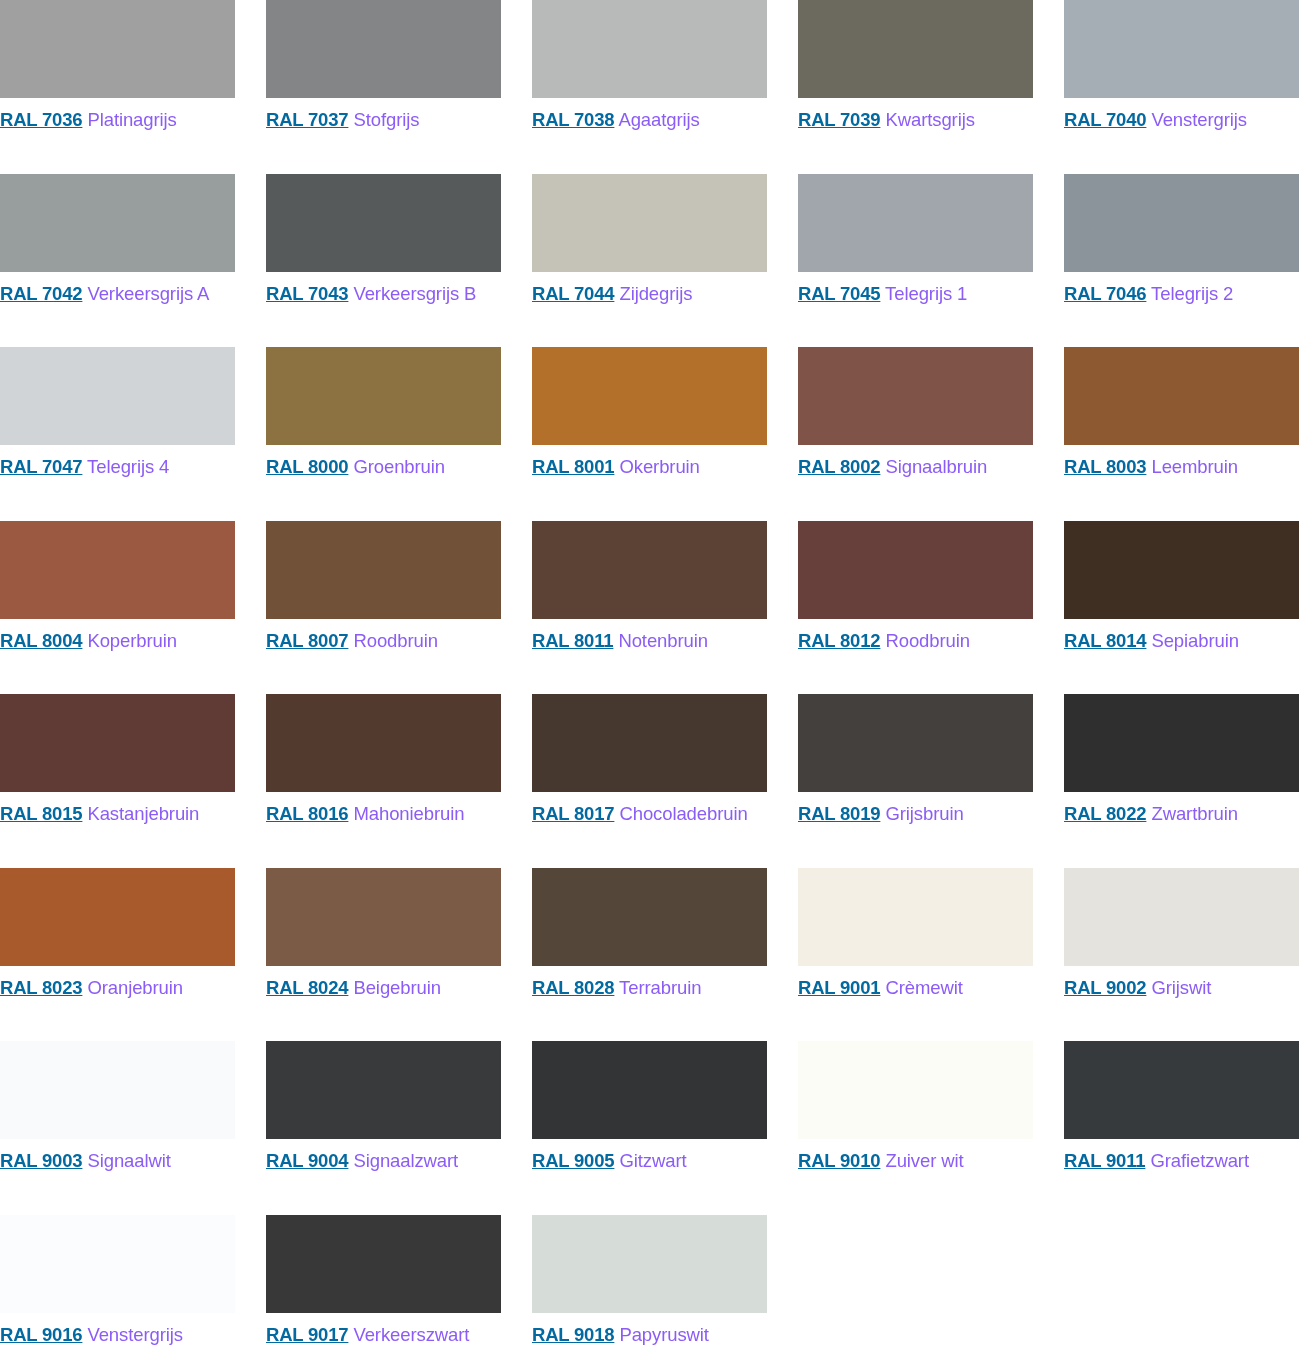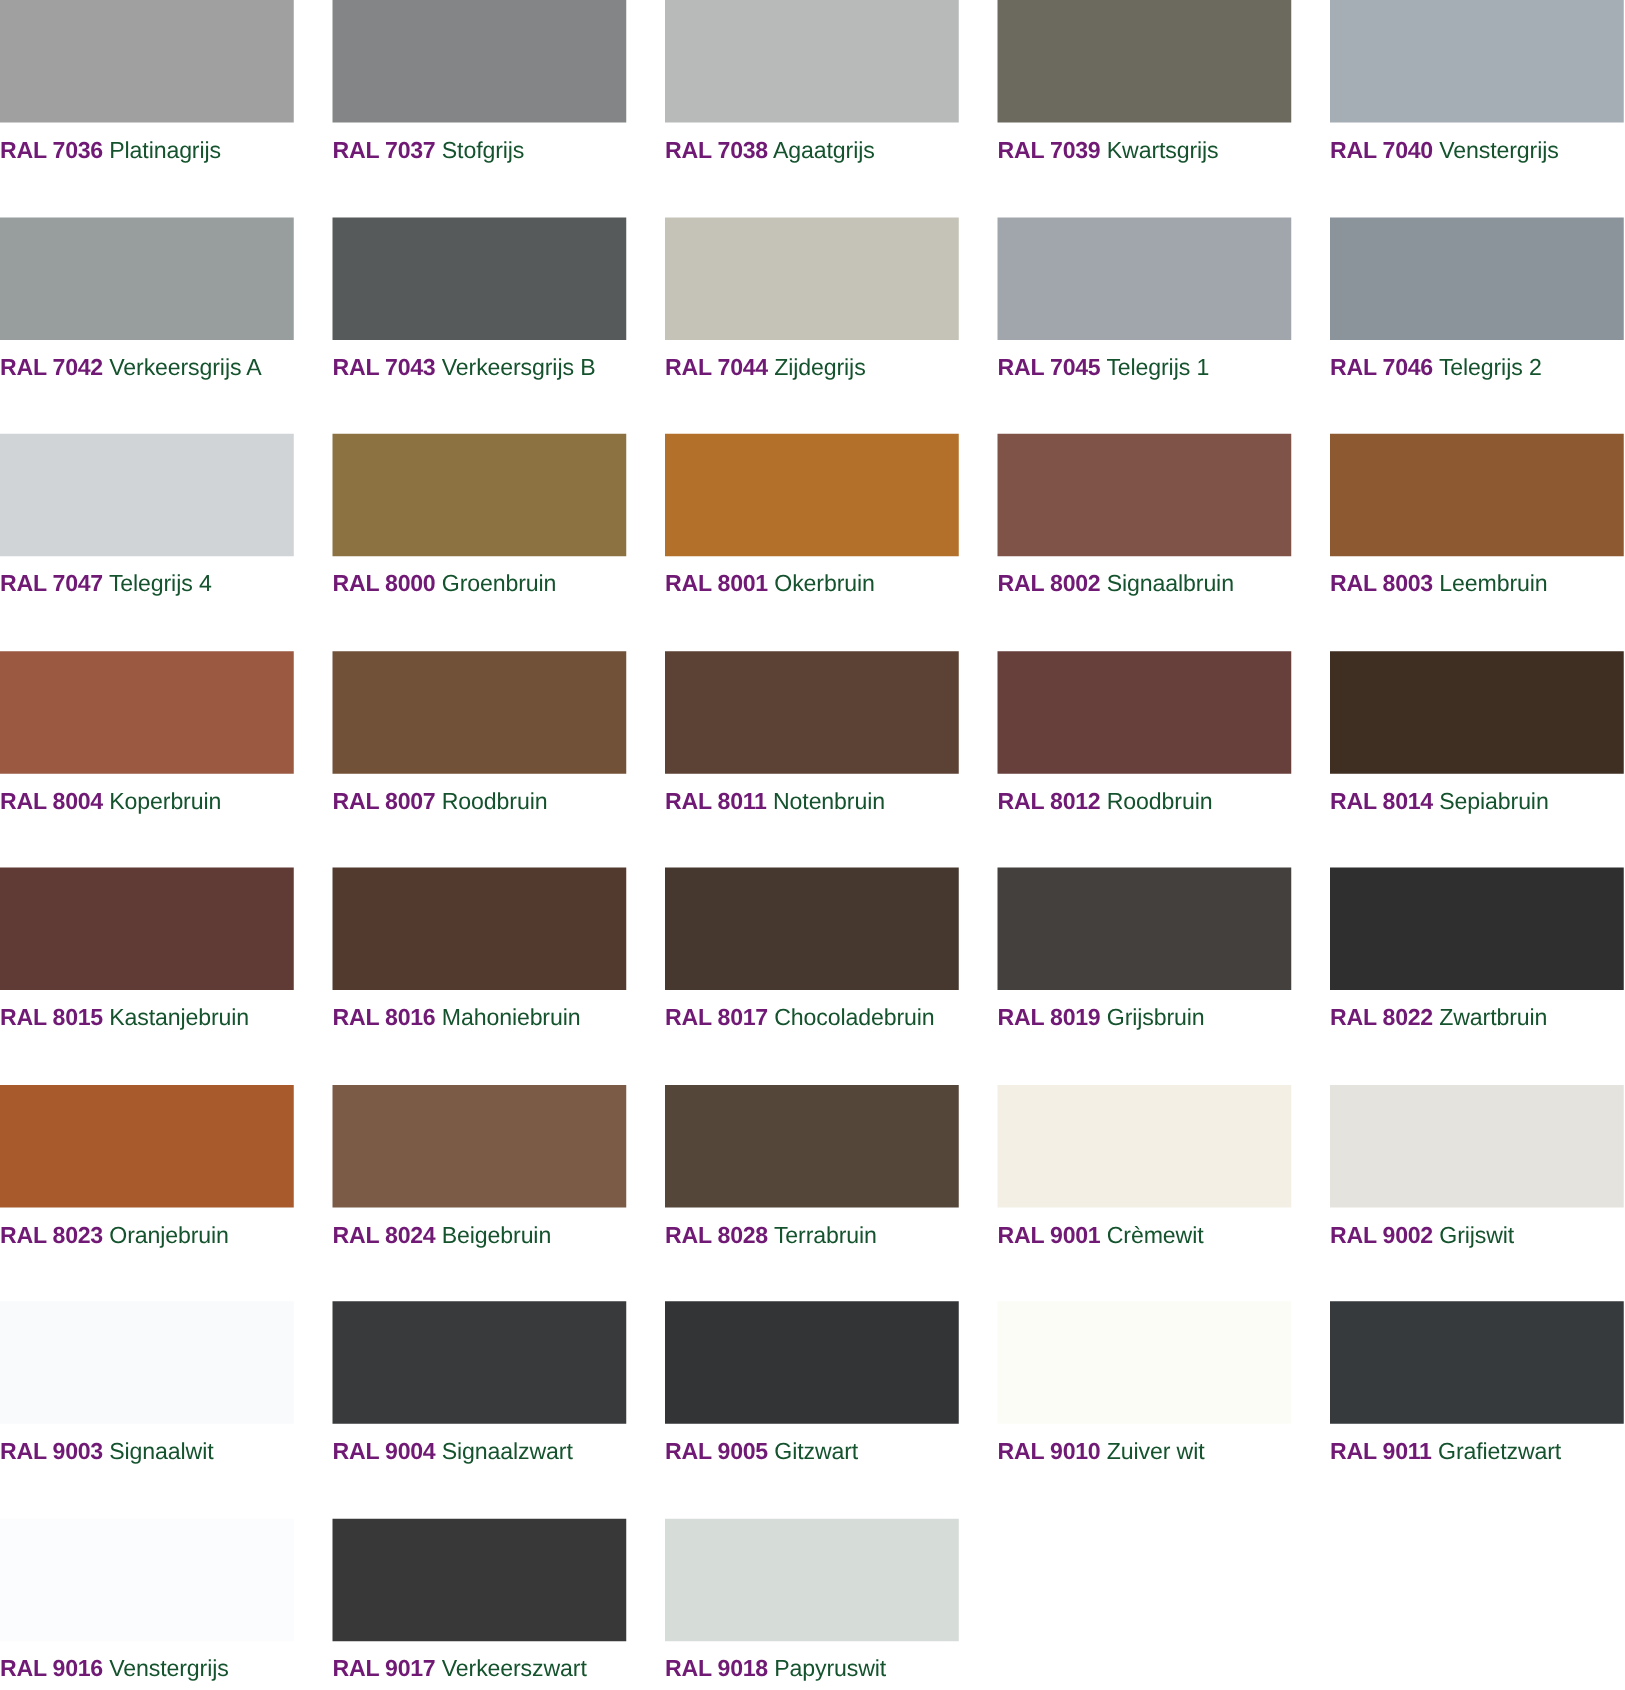--- a/index.html
+++ b/index.html
@@ -48,27 +48,28 @@
     font-size: 18.5px;
     line-height: 1;
     color: #1a1a1a;
     white-space: nowrap;
     margin-top: 13px;
     letter-spacing: -0.1px;
   }
 
   .swatch-code {
     font-weight: bold;
-    color: #701a75;
+    color: #0369a1;
     letter-spacing: -0.2px;
+    text-decoration: underline;
   }
 
   .swatch-name {
     font-weight: normal;
-    color: #14532d;
+    color: #8b5cf6;
   }
 </style>
 </head>
 <body style="background: rgb(255, 255, 255);">
 
 <div id="chart">
   <div class="grid" id="grid">
       <div class="swatch-cell">
         <div class="swatch-chip" style="background: rgb(160, 160, 160);"></div>
         <div class="swatch-label"><span class="swatch-code">RAL 7036</span> <span class="swatch-name">Platinagrijs</span></div>

